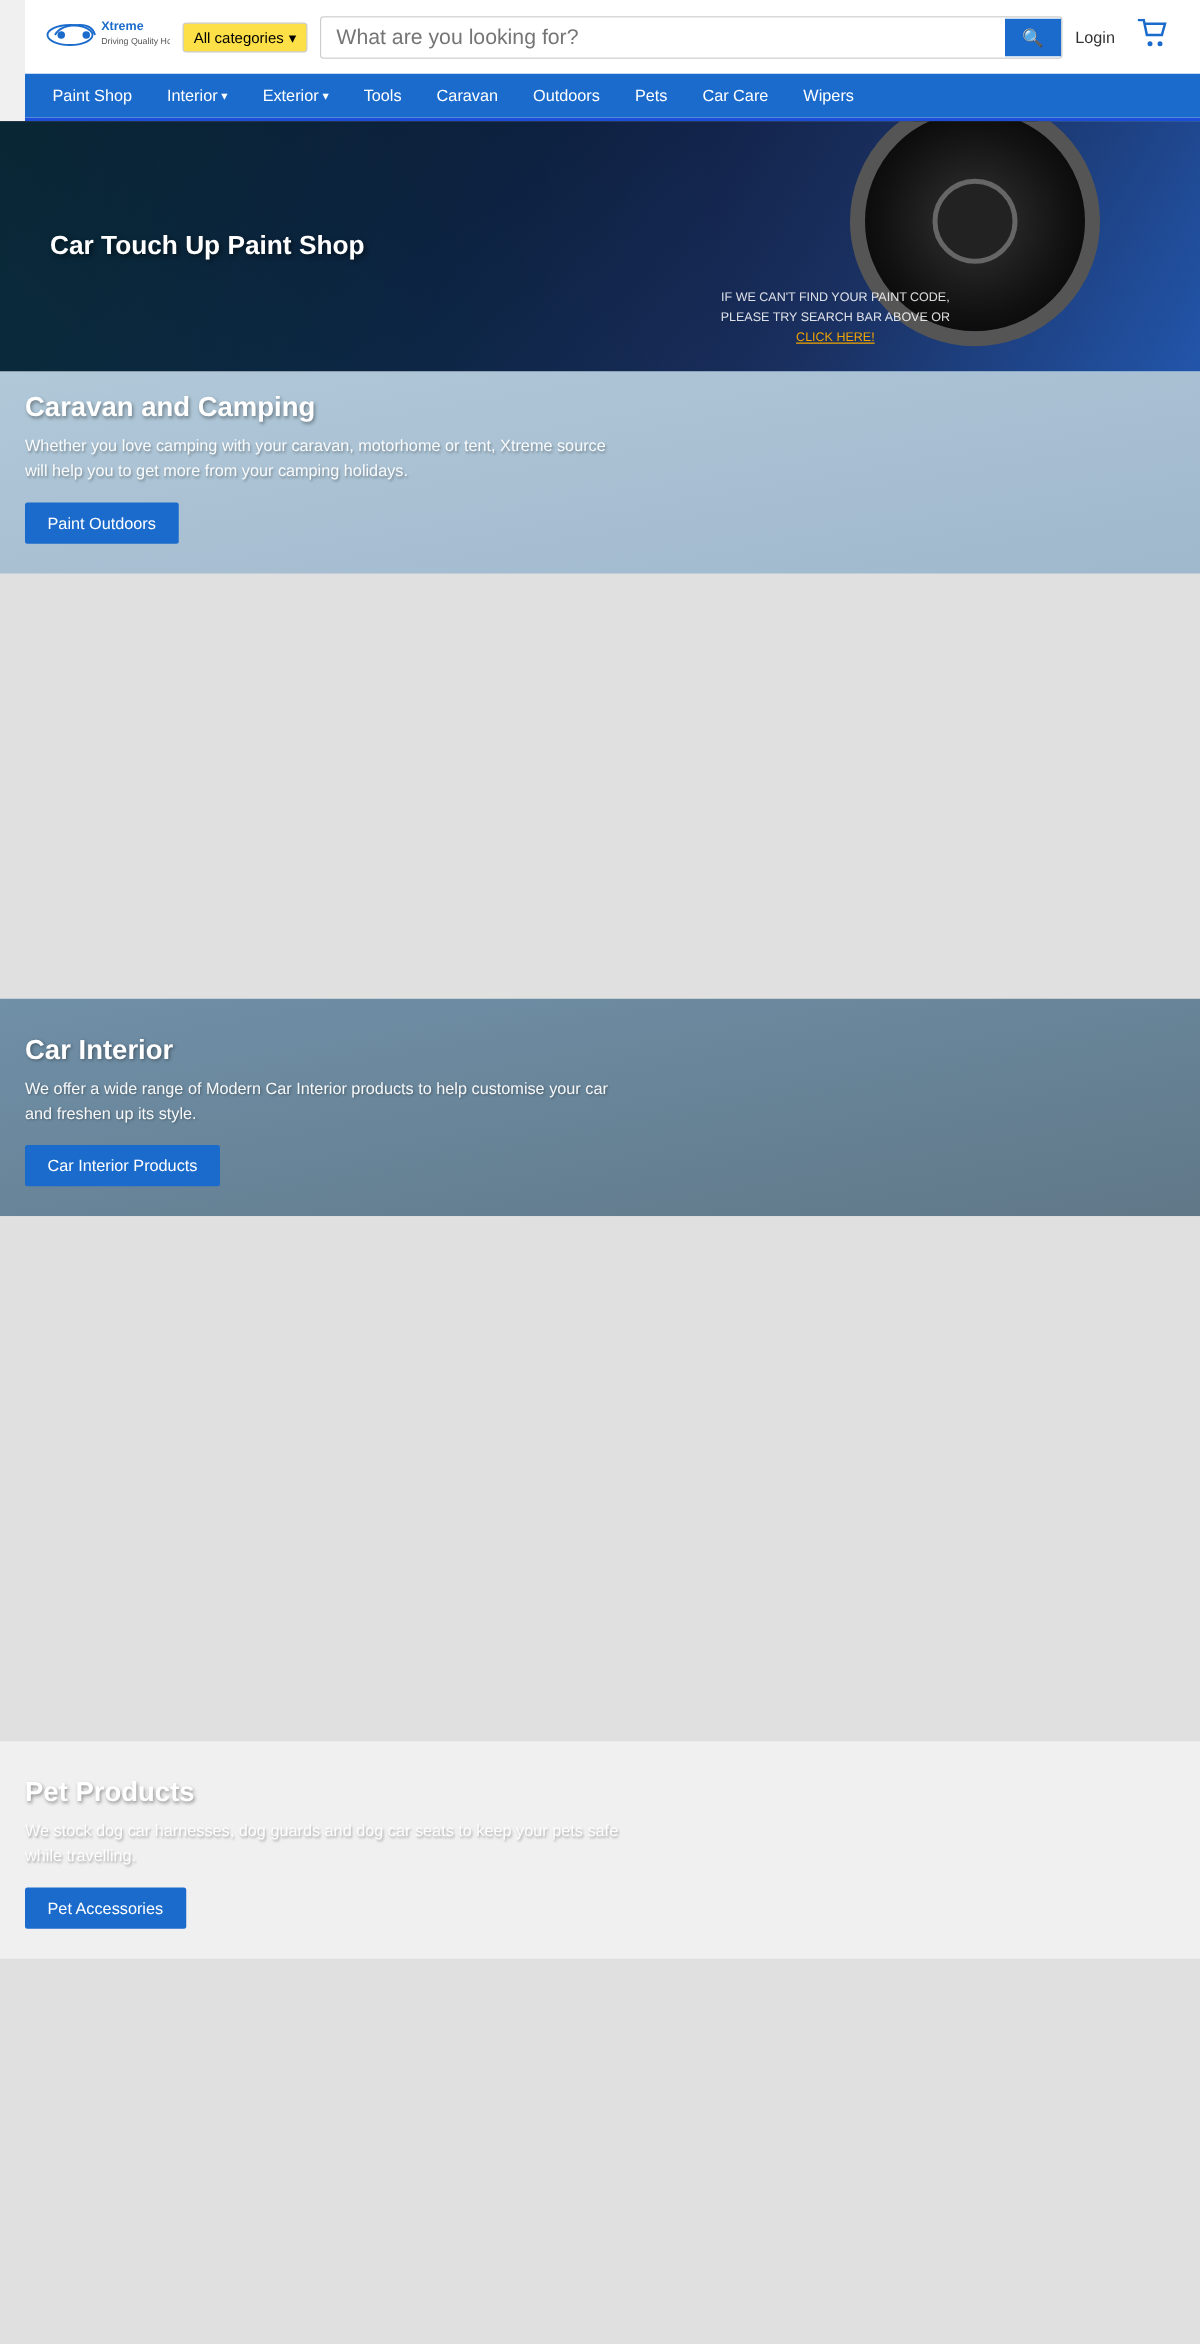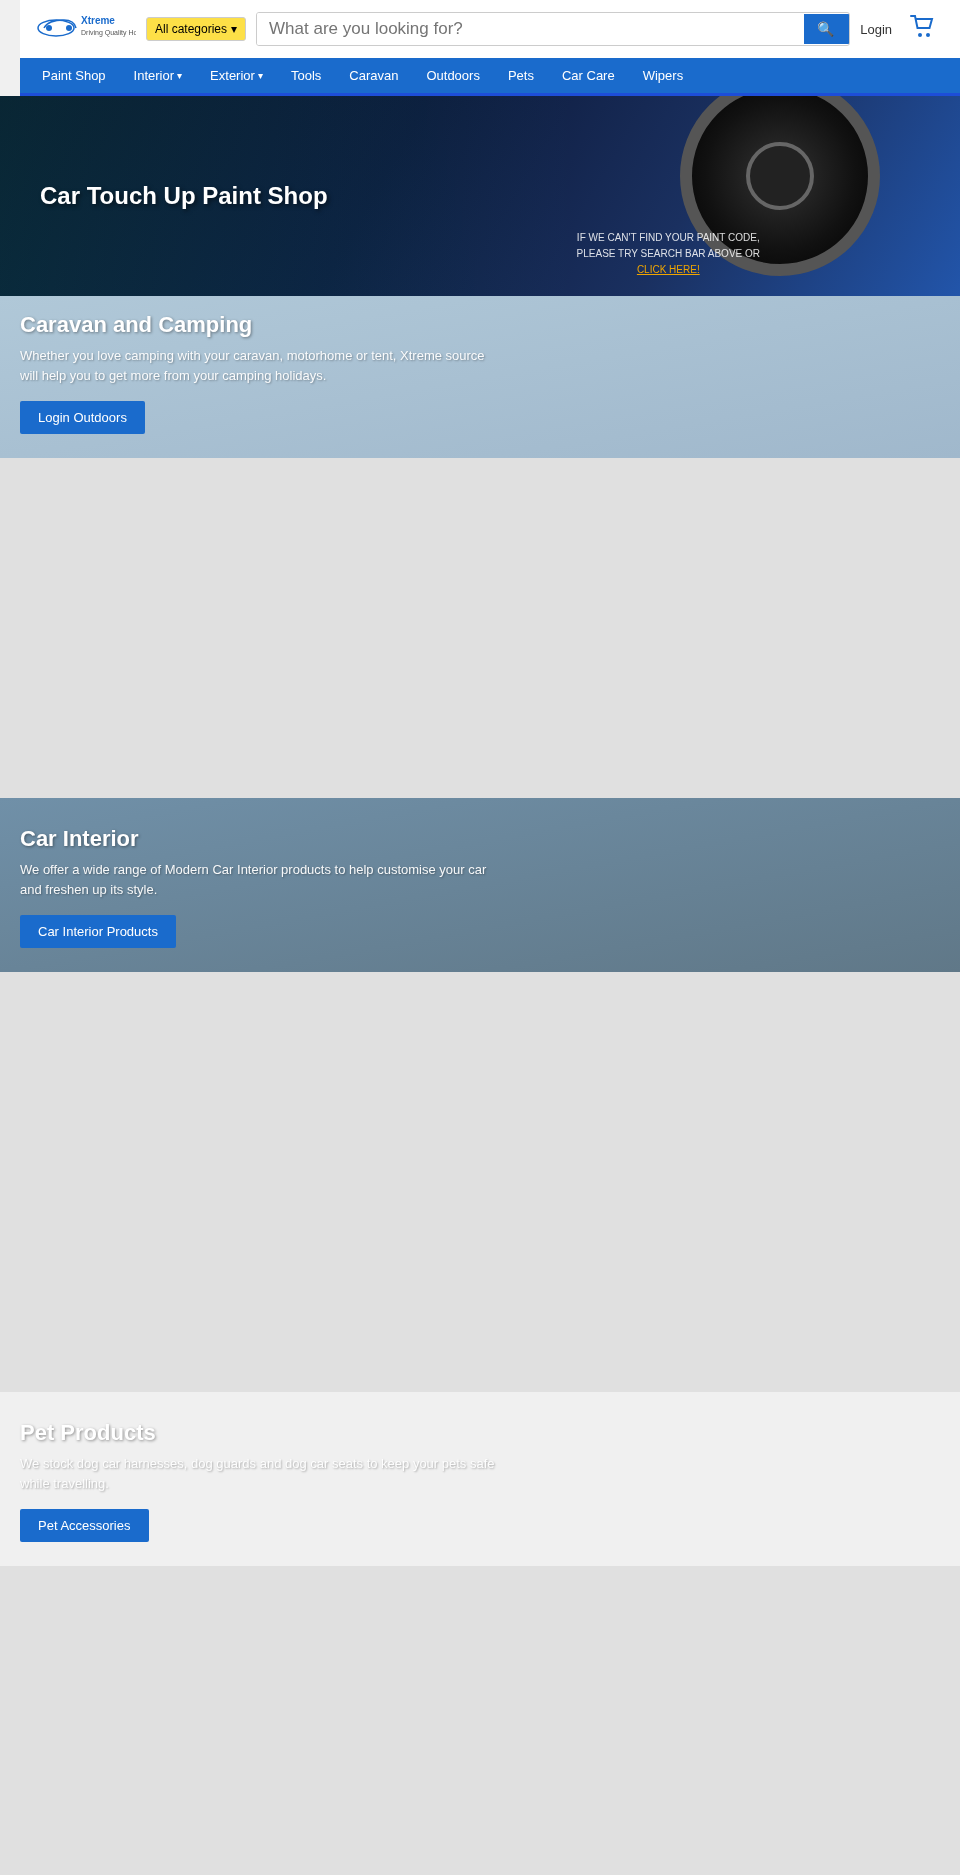--- a/index.html
+++ b/index.html
@@ -102,21 +102,21 @@
       background: #222;
       border: 4px solid #666;
     }
     .hero-text-block {
       position: absolute;
       left: 40px;
       top: 50%;
       transform: translateY(-50%);
     }
     .hero-title {
-      font-size: 24px;
+      font-size: 21px;
       font-weight: bold;
       color: #fff;
       text-shadow: 2px 2px 4px rgba(0,0,0,0.5);
     }
     .click-here-link {
       color: #f0a500;
       font-size: 10px;
       cursor: pointer;
       text-decoration: underline;
     }
@@ -221,21 +221,21 @@
   <div style="position:absolute; right:200px; bottom:18px; font-size:10px; color:rgba(255,255,255,0.85); text-align:center; line-height:1.6;">
     <div>IF WE CAN'T FIND YOUR PAINT CODE,</div>
     <div>PLEASE TRY SEARCH BAR ABOVE OR</div>
     <span class="click-here-link">CLICK HERE!</span>
   </div>
 </div>
 
 <div style="background: linear-gradient(to bottom right, #b0c8d8, #a0b8cc); padding: 16px 20px 24px;">
   <h2 style="font-size:22px; font-weight:bold; color:#fff; margin-bottom:8px; text-shadow:1px 1px 3px rgba(0,0,0,0.4);">Caravan and Camping</h2>
   <p style="font-size:13px; color:rgba(255,255,255,0.95); margin-bottom:16px; max-width:480px; line-height:1.5; text-shadow:1px 1px 2px rgba(0,0,0,0.3);">Whether you love camping with your caravan, motorhome or tent, Xtreme source will help you to get more from your camping holidays.</p>
-  <button class="section-btn">Login Outdoors</button>
+  <button class="section-btn">Paint Outdoors</button>
 </div>
 
 <div style="width:100%; height:340px; background:#e0e0e0;"></div>
 
 <div style="background: linear-gradient(to bottom right, #7090a8, #607888); padding: 28px 20px 24px;">
   <h2 style="font-size:22px; font-weight:bold; color:#fff; margin-bottom:8px; text-shadow:1px 1px 3px rgba(0,0,0,0.4);">Car Interior</h2>
   <p style="font-size:13px; color:rgba(255,255,255,0.95); margin-bottom:16px; max-width:480px; line-height:1.5; text-shadow:1px 1px 2px rgba(0,0,0,0.3);">We offer a wide range of Modern Car Interior products to help customise your car and freshen up its style.</p>
   <button class="section-btn">Car Interior Products</button>
 </div>
 

